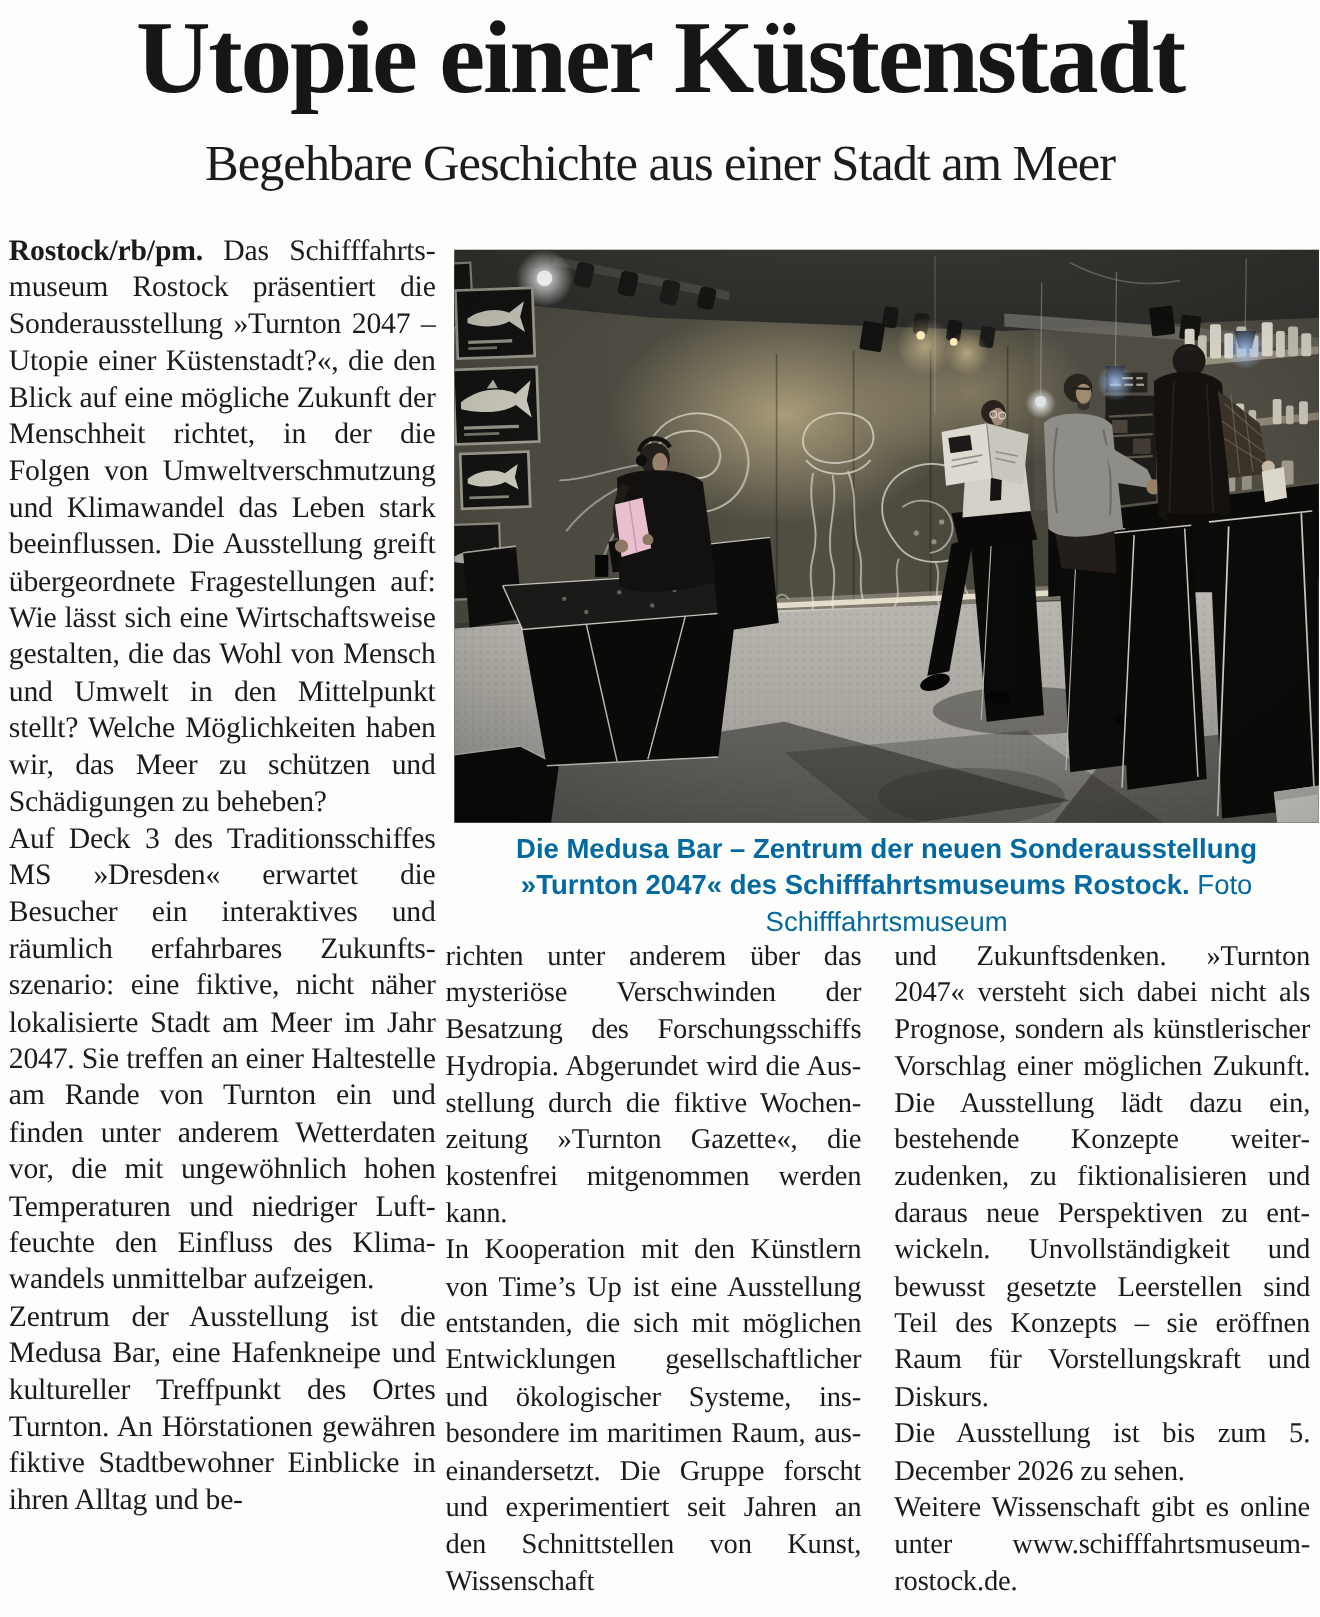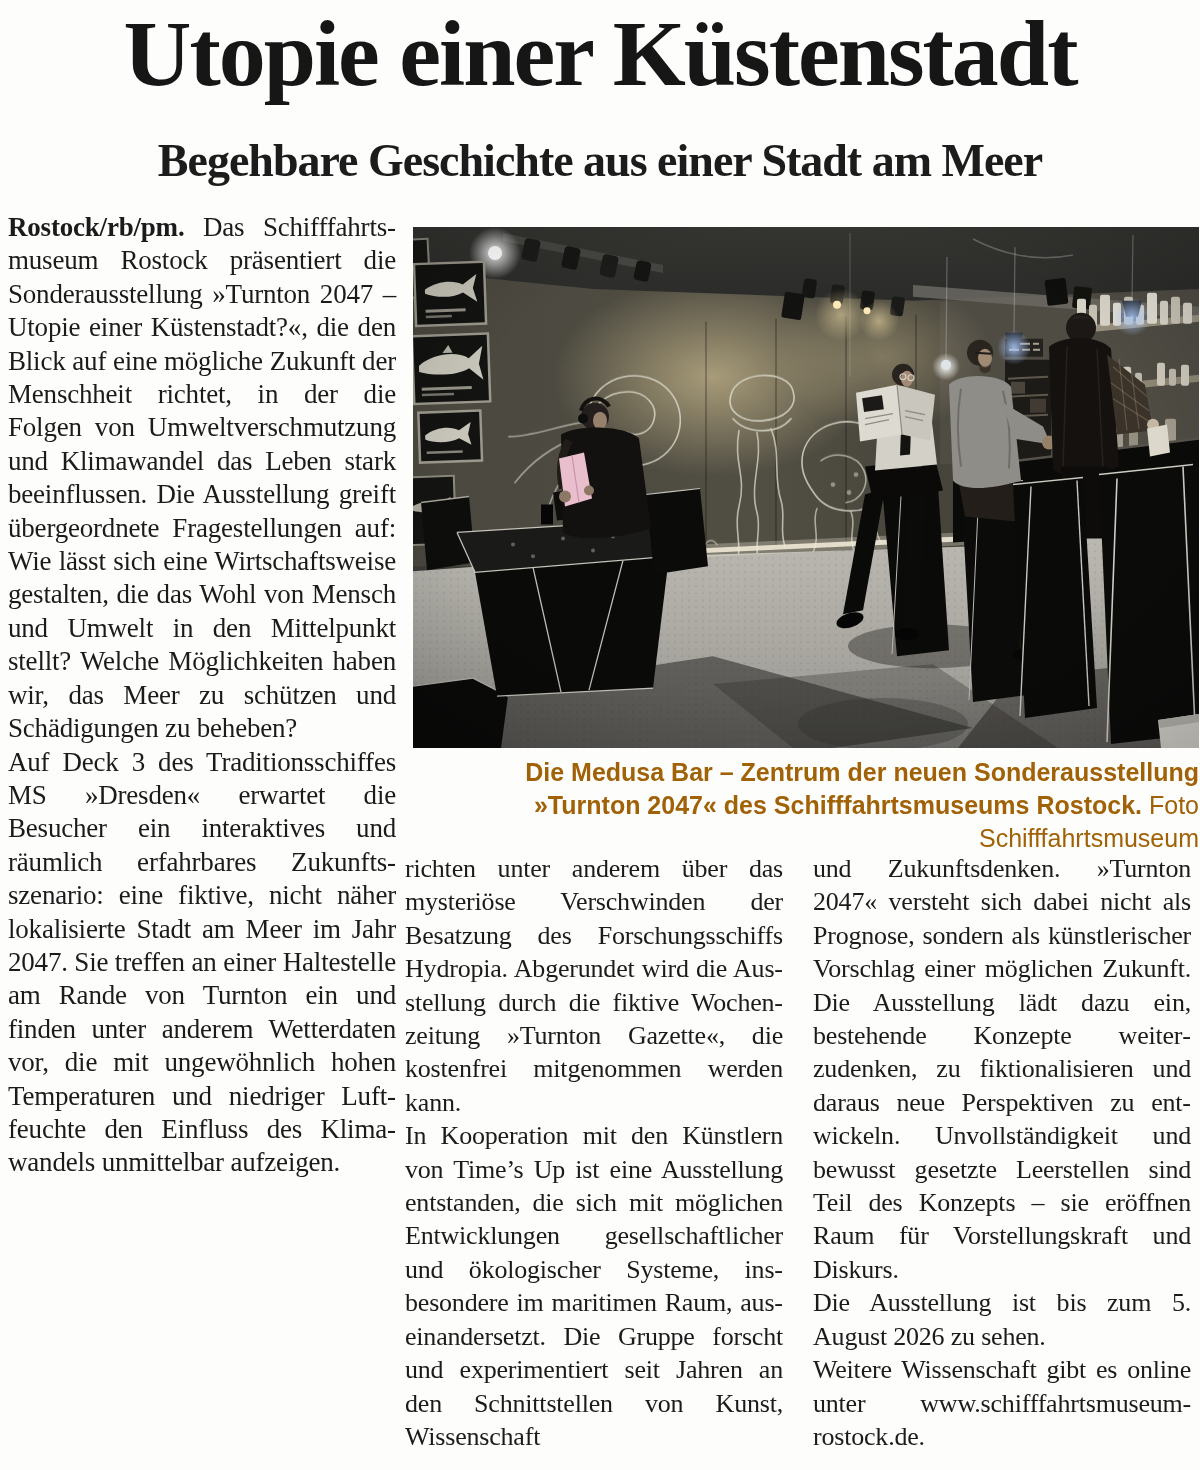--- a/index.html
+++ b/index.html
@@ -9,57 +9,58 @@
     font-family:"Liberation Serif", serif;
   }
   .page{position:absolute;inset:0;overflow:hidden;background:#fdfdfc;}
   .headline{
     position:absolute;left:0;right:0;top:-4px;margin:0;
     text-align:center;font-size:94px;font-weight:700;letter-spacing:-2px;
     line-height:1.22;color:#161616;
     font-family:"Liberation Serif", serif;
   }
   .subheadline{
-    position:absolute;left:0;right:0;top:122px;margin:12px;
-    text-align:center;font-size:46px;font-weight:700;letter-spacing:-1px;
+    position:absolute;left:0;right:0;top:122px;margin:0;
+    text-align:center;font-size:46px;font-weight:400;letter-spacing:-1px;
     color:#1c1c1c;
   }
   .col{
     position:absolute;text-align:justify;line-height:33.4px;
     letter-spacing:-0.2px;color:#1b1b1b;
   }
   .col p{margin:0;}
   .col-left{left:8px;top:211px;width:388px;font-size:27px;}
   .col-mid{left:405px;top:852px;width:378px;font-size:26px;font-family:Liberation Serif, serif;}
   .col-right{left:813px;top:852px;width:378px;font-size:26px;}
   .lead{font-weight:700;}
   .photo{
     position:absolute;left:413px;top:227px;width:786px;height:521px;
     overflow:hidden;background:#3c3b37;
   }
   .photo svg{display:block;width:100%;height:100%;}
   .caption{
     position:absolute;left:413px;top:756px;width:786px;
     font-family:"Liberation Sans", sans-serif;
-    font-size:25px;line-height:33px;font-weight:700;color:#a16207;
-    text-align:right;
+    font-size:25px;line-height:33px;font-weight:700;color:#0369a1;
+    text-align:center;
   }
   .caption .credit{font-weight:400;}
 </style>
 </head>
 <body>
 
 <div class="page">
 
   <h1 class="headline">Utopie einer Küstenstadt</h1>
   <h2 class="subheadline">Begehbare Geschichte aus einer Stadt am Meer</h2>
 
   <div class="col col-left">
     <p><span class="lead">Rostock/rb/pm.</span> <span>Das Schifffahrts­museum Rostock präsentiert die Sonder­ausstellung »Turnton 2047 – Utopie einer Küstenstadt?«, die den Blick auf eine mögliche Zu­kunft der Menschheit richtet, in der die Folgen von Umweltver­schmutzung und Klima­wandel das Leben stark beein­flussen. Die Aus­stellung greift über­geordnete Frage­stellungen auf: Wie lässt sich eine Wirtschafts­weise gestalten, die das Wohl von Mensch und Umwelt in den Mittel­punkt stellt? Welche Möglich­keiten haben wir, das Meer zu schützen und Schä­digungen zu beheben?</span></p>
     <p>Auf Deck 3 des Traditions­schif­fes MS »Dresden« erwartet die Besucher ein inter­aktives und räumlich erfahr­bares Zukunfts­szenario: eine fiktive, nicht näher lokalisierte Stadt am Meer im Jahr 2047. Sie treffen an einer Halte­stelle am Rande von Turnton ein und finden unter anderem Wetter­daten vor, die mit unge­wöhnlich hohen Tempera­turen und niedriger Luft­feuchte den Einfluss des Klima­wandels un­mittelbar aufzeigen.</p>
+    <p>Zentrum der Aus­stellung ist die Medusa Bar, eine Hafen­kneipe und kultureller Treff­punkt des Ortes Turnton. An Hör­stationen gewähren fiktive Stadt­bewohner Ein­blicke in ihren Alltag und be-</p>
   </div>
 
   <div class="photo">
     <svg viewBox="0 0 786 522" preserveAspectRatio="none">
       <defs>
         <linearGradient id="ceilG" x1="0" y1="0" x2="0" y2="1">
           <stop offset="0" stop-color="#343431"></stop>
             <stop offset="1" stop-color="#2b2b29"></stop>
         </linearGradient>
         <linearGradient id="wallG" x1="0" y1="0" x2="1" y2="0">
@@ -392,17 +393,17 @@
     <span class="credit">Foto Schifffahrtsmuseum</span>
   </div>
 
   <div class="col col-mid">
     <p>richten unter anderem über das mysteriöse Ver­schwinden der Besatzung des Forschungs­schiffs Hydropia. Abgerundet wird die Aus­stellung durch die fiktive Wo­chen­zeitung »Turnton Gazette«, die kosten­frei mit­genommen werden kann.</p>
     <p>In Kooperation mit den Künst­lern von Time’s Up ist eine Aus­stellung entstanden, die sich mit möglichen Ent­wicklungen ge­sell­schaftlicher und öko­logischer Systeme, ins­besondere im mariti­men Raum, aus­einander­setzt. Die Gruppe forscht und experimen­tiert seit Jahren an den Schnitt­stellen von Kunst, Wissenschaft</p>
   </div>
 
   <div class="col col-right">
     <p>und Zukunfts­denken. »Turnton 2047« versteht sich dabei nicht als Prognose, sondern als künstleri­scher Vorschlag einer möglichen Zukunft. Die Aus­stellung lädt dazu ein, bestehende Konzepte weiter­zudenken, zu fiktionalisie­ren und daraus neue Perspektiven zu ent­wickeln. Unvoll­ständigkeit und bewusst gesetzte Leer­stellen sind Teil des Konzepts – sie eröff­nen Raum für Vorstellungs­kraft und Diskurs.</p>
-    <p>Die Ausstellung ist bis zum 5. August 2026 zu sehen.</p>
+    <p>Die Ausstellung ist bis zum 5. December 2026 zu sehen.</p>
     <p>Weitere Wissenschaft gibt es online unter www.schifffahrts​museum-rostock.de.</p>
   </div>
 
 </div>
 
 </body></html>

